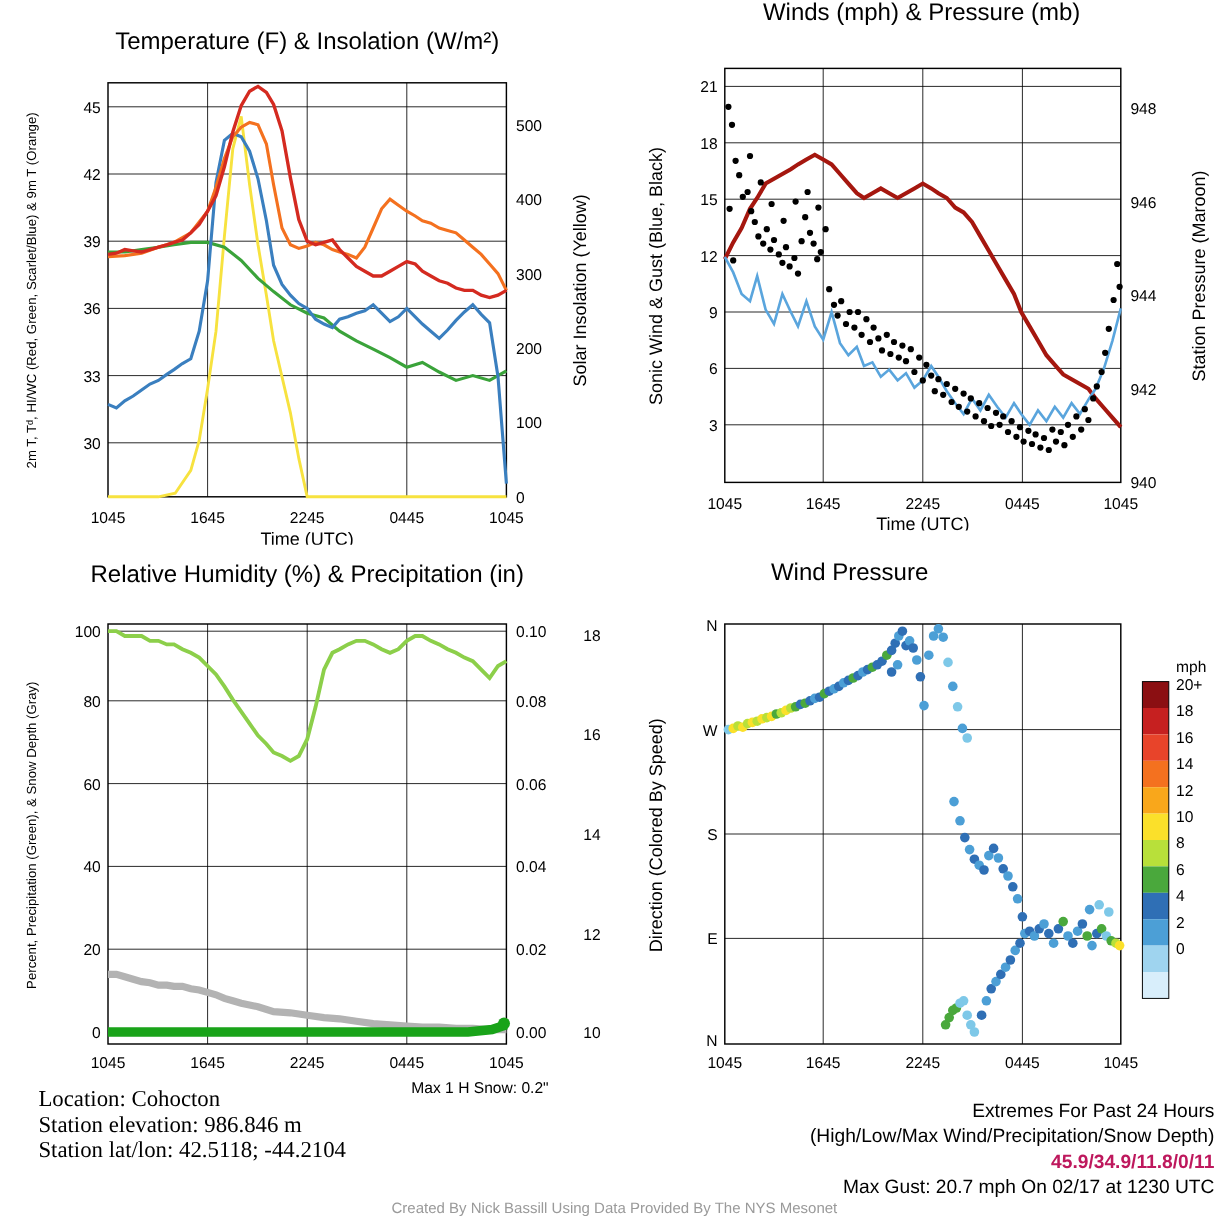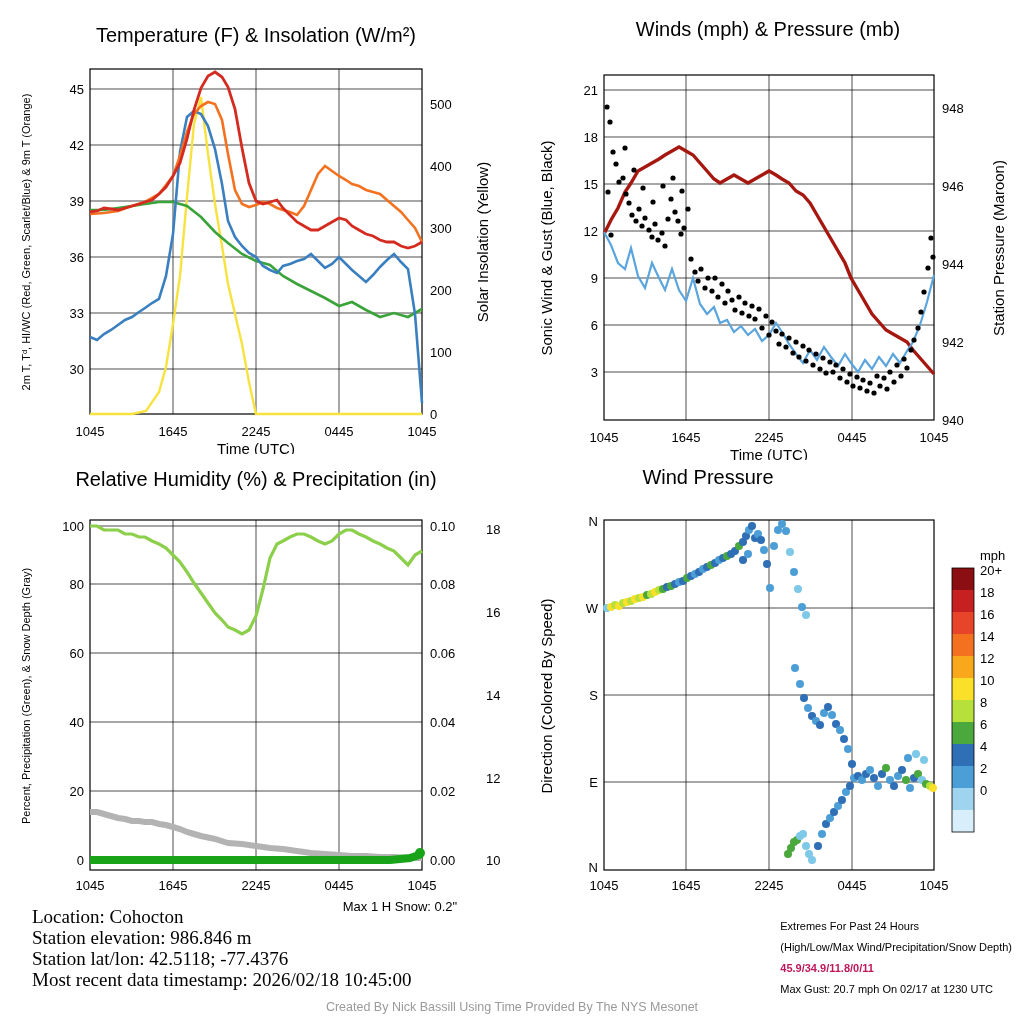--- a/index.html
+++ b/index.html
@@ -5,21 +5,21 @@
   html,body{margin:0;padding:0;}
   body{width:1024px;height:1024px;background:#ffffff;font-family:"Liberation Sans",sans-serif;color:#000;overflow:hidden;}
   .page{position:relative;width:1024px;height:1024px;}
   .panel{position:absolute;}
   .ptitle{position:absolute;width:100%;text-align:center;font-size:20px;}
   svg{display:block;}
   .axtext{font-family:"Liberation Sans",sans-serif;font-size:13px;fill:#000;}
   .axtitle{font-family:"Liberation Sans",sans-serif;font-size:15px;fill:#000;}
   .axtitle-sm{font-family:"Liberation Sans",sans-serif;font-size:11px;fill:#000;}
   .footL{position:absolute;left:32px;top:906px;font-size:19px;line-height:21px;font-family:Liberation Serif, serif;}
-  .footR{position:absolute;right:12px;top:916px;font-size:11px;line-height:21px;text-align:left;}
+  .footR{position:absolute;right:12px;top:916px;font-size:16px;line-height:21px;text-align:right;}
   .red{color:#be185d;font-weight:bold;}
   .credit{position:absolute;width:100%;text-align:center;top:1000px;font-size:12.5px;color:#9a9a9a;}
   .lgd-label{font-family:"Liberation Sans",sans-serif;font-size:13px;fill:#000;}
 </style>
 </head>
 <body>
 
 <div class="page">
 
   <div class="panel" style="left:0;top:14px;width:512px;height:440px;">
@@ -76,21 +76,21 @@
           <text x="339" y="422">0445</text>
           <text x="422" y="422">1045</text>
         </g>
         <text class="axtitle" x="256" y="440" text-anchor="middle">Time (UTC)</text>
         <text class="axtitle-sm" x="30" y="228" text-anchor="middle" transform="rotate(-90 30 228)">2m T, Tᵈ, HI/WC (Red, Green, Scarlet/Blue) &amp; 9m T (Orange)</text>
         <text class="axtitle" x="488" y="228" text-anchor="middle" transform="rotate(-90 488 228)">Solar Insolation (Yellow)</text>
       </g>
     </svg>
   </div>
 
-  <div class="panel" style="left:512px;top:20px;width:512px;height:440px;">
+  <div class="panel" style="left:512px;top:2px;width:512px;height:440px;">
     <div class="ptitle" style="top:-2px;">Winds (mph) &amp; Pressure (mb)</div>
     <svg width="512" height="440" viewBox="0 0 512 440">
       <g>
         <rect x="92" y="55" width="330" height="345" fill="#ffffff" stroke="#000" stroke-width="1.2"></rect>
         <g stroke="#000" stroke-width="0.7">
           <line x1="92" y1="352" x2="422" y2="352"></line>
           <line x1="92" y1="305" x2="422" y2="305"></line>
           <line x1="92" y1="258" x2="422" y2="258"></line>
           <line x1="92" y1="211" x2="422" y2="211"></line>
           <line x1="92" y1="164" x2="422" y2="164"></line>
@@ -482,26 +482,25 @@
           <text class="lgd-label" x="468" y="305">2</text>
           <text class="lgd-label" x="468" y="327">0</text>
         </g>
       </g>
     </svg>
   </div>
 
   <div class="footL">
     <div>Location: Cohocton</div>
     <div>Station elevation: 986.846 m</div>
-    <div>Station lat/lon: 42.5118; -77.4376</div>
-    <div>Most recent data timestamp: 2026/02/18 10:45:00</div>
+    <div>Station lat/lon: 42.5118; -44.2104</div>
   </div>
 
   <div class="footR">
     <div>Extremes For Past 24 Hours</div>
     <div>(High/Low/Max Wind/Precipitation/Snow Depth)</div>
     <div class="red">45.9/34.9/11.8/0/11</div>
     <div>Max Gust: 20.7 mph On 02/17 at 1230 UTC</div>
   </div>
 
-  <div class="credit">Created By Nick Bassill Using Time Provided By The NYS Mesonet</div>
+  <div class="credit">Created By Nick Bassill Using Data Provided By The NYS Mesonet</div>
 
 </div>
 
 </body></html>

